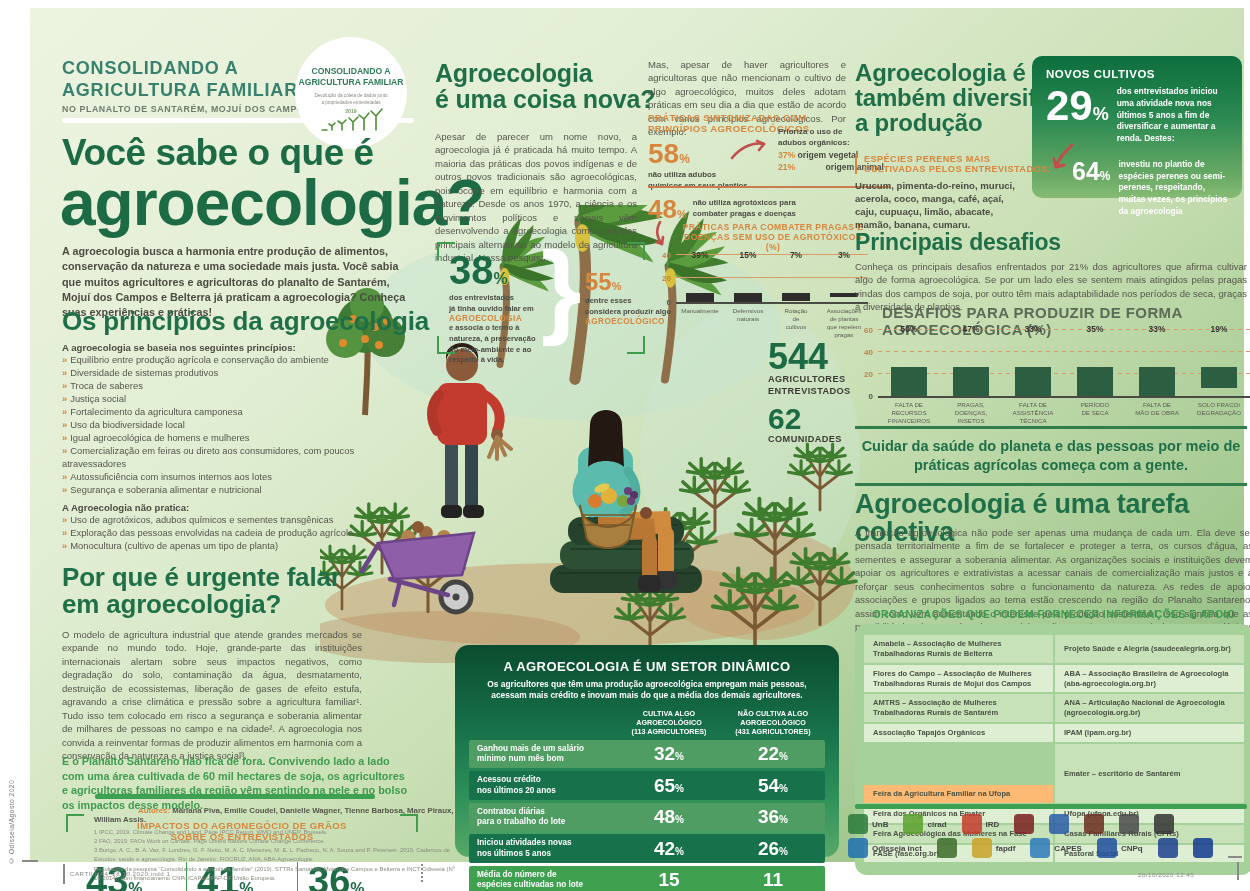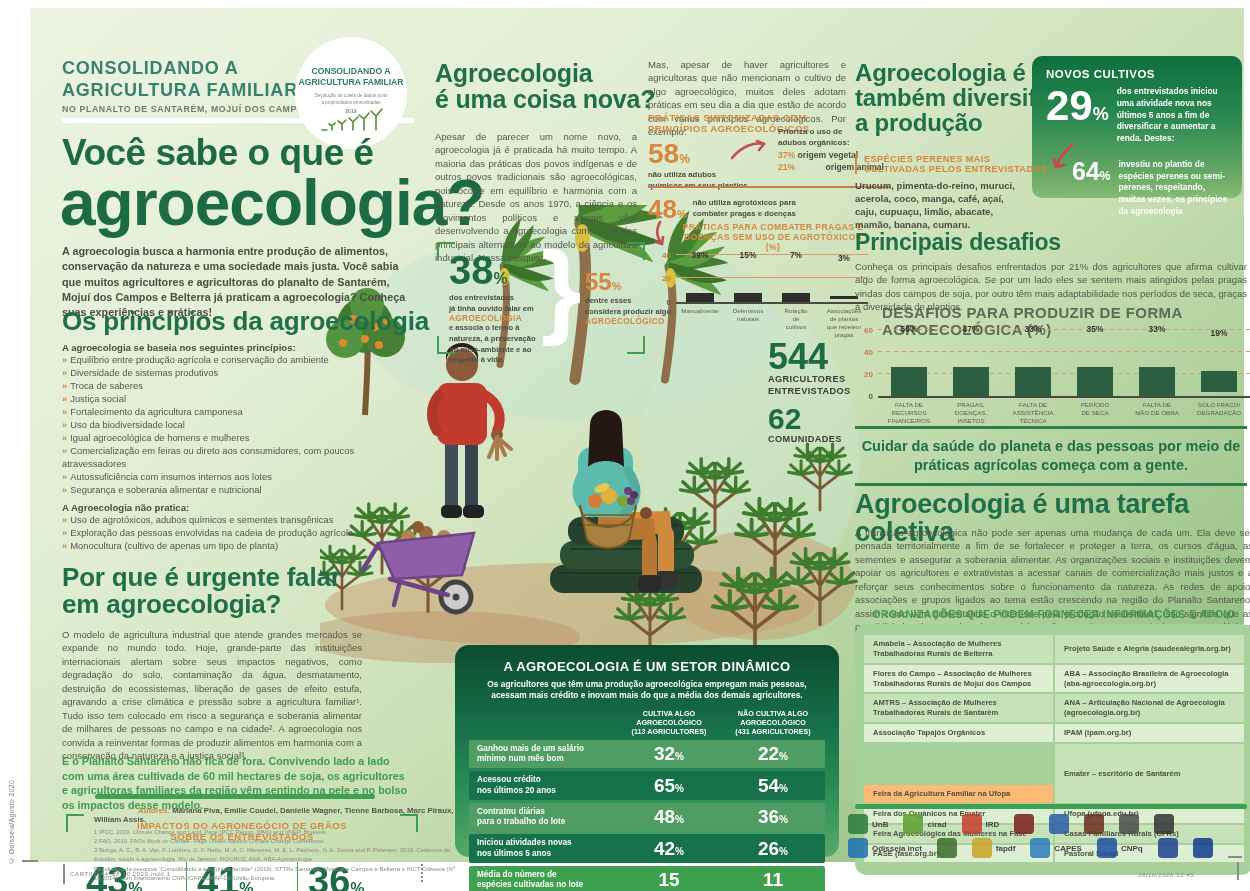--- a/index.html
+++ b/index.html
@@ -39,21 +39,21 @@
   .authors b{color:#d6873d;padding-left:44px;}
   .bignum{color:#1c6b45;font-weight:800;}
   .pct{font-weight:800;}
   .pre{white-space:pre-line;}
   .onum{color:#d6873d;font-weight:800;}
   .smcap{color:#4c4c42;font-size:8.6px;font-weight:700;line-height:1.4;}
   .plot{position:relative;border-bottom:2px solid #4a4a44;}
   .grid{position:absolute;left:0;right:0;height:1px;background:#d99a66;}
   .grid.dash{background:repeating-linear-gradient(90deg,#d99a66 0 4px,rgba(0,0,0,0) 4px 8px);}
   .bars{position:absolute;left:0;right:0;top:0;bottom:0;display:flex;align-items:flex-end;}
-  .bcol{flex:1;height:100%;display:flex;flex-direction:column;align-items:center;justify-content:center;gap:32px;}
+  .bcol{flex:1;height:100%;display:flex;flex-direction:column;align-items:center;justify-content:flex-start;gap:32px;}
   .bval{font-size:8.4px;font-weight:800;color:#33332f;margin-bottom:1px;}
   .bar{width:58%;}
   .xlabs{display:flex;margin-top:3px;}
   .xlab{flex:1;text-align:center;font-size:6.2px;color:#5c5c54;line-height:1.3;white-space:pre-line;}
   .ytick{position:absolute;right:100%;margin-right:5px;font-size:8px;font-weight:800;color:#c87d4a;transform:translateY(-50%);}
   .banner{border-top:3px solid #2f7d4a;border-bottom:3px solid #2f7d4a;color:#1f6f48;
     font-weight:800;font-size:14.5px;text-align:center;padding:8px 6px;line-height:1.3;}
   .novos{background:linear-gradient(180deg,#0d6f3e 0%,#2c8a52 45%,#6aaa66 85%,#86bb74 100%);
     border-radius:10px;color:#fff;padding:12px 14px;box-sizing:border-box;}
   .novos h4{margin:0 0 6px;font-size:11.5px;letter-spacing:.5px;}

